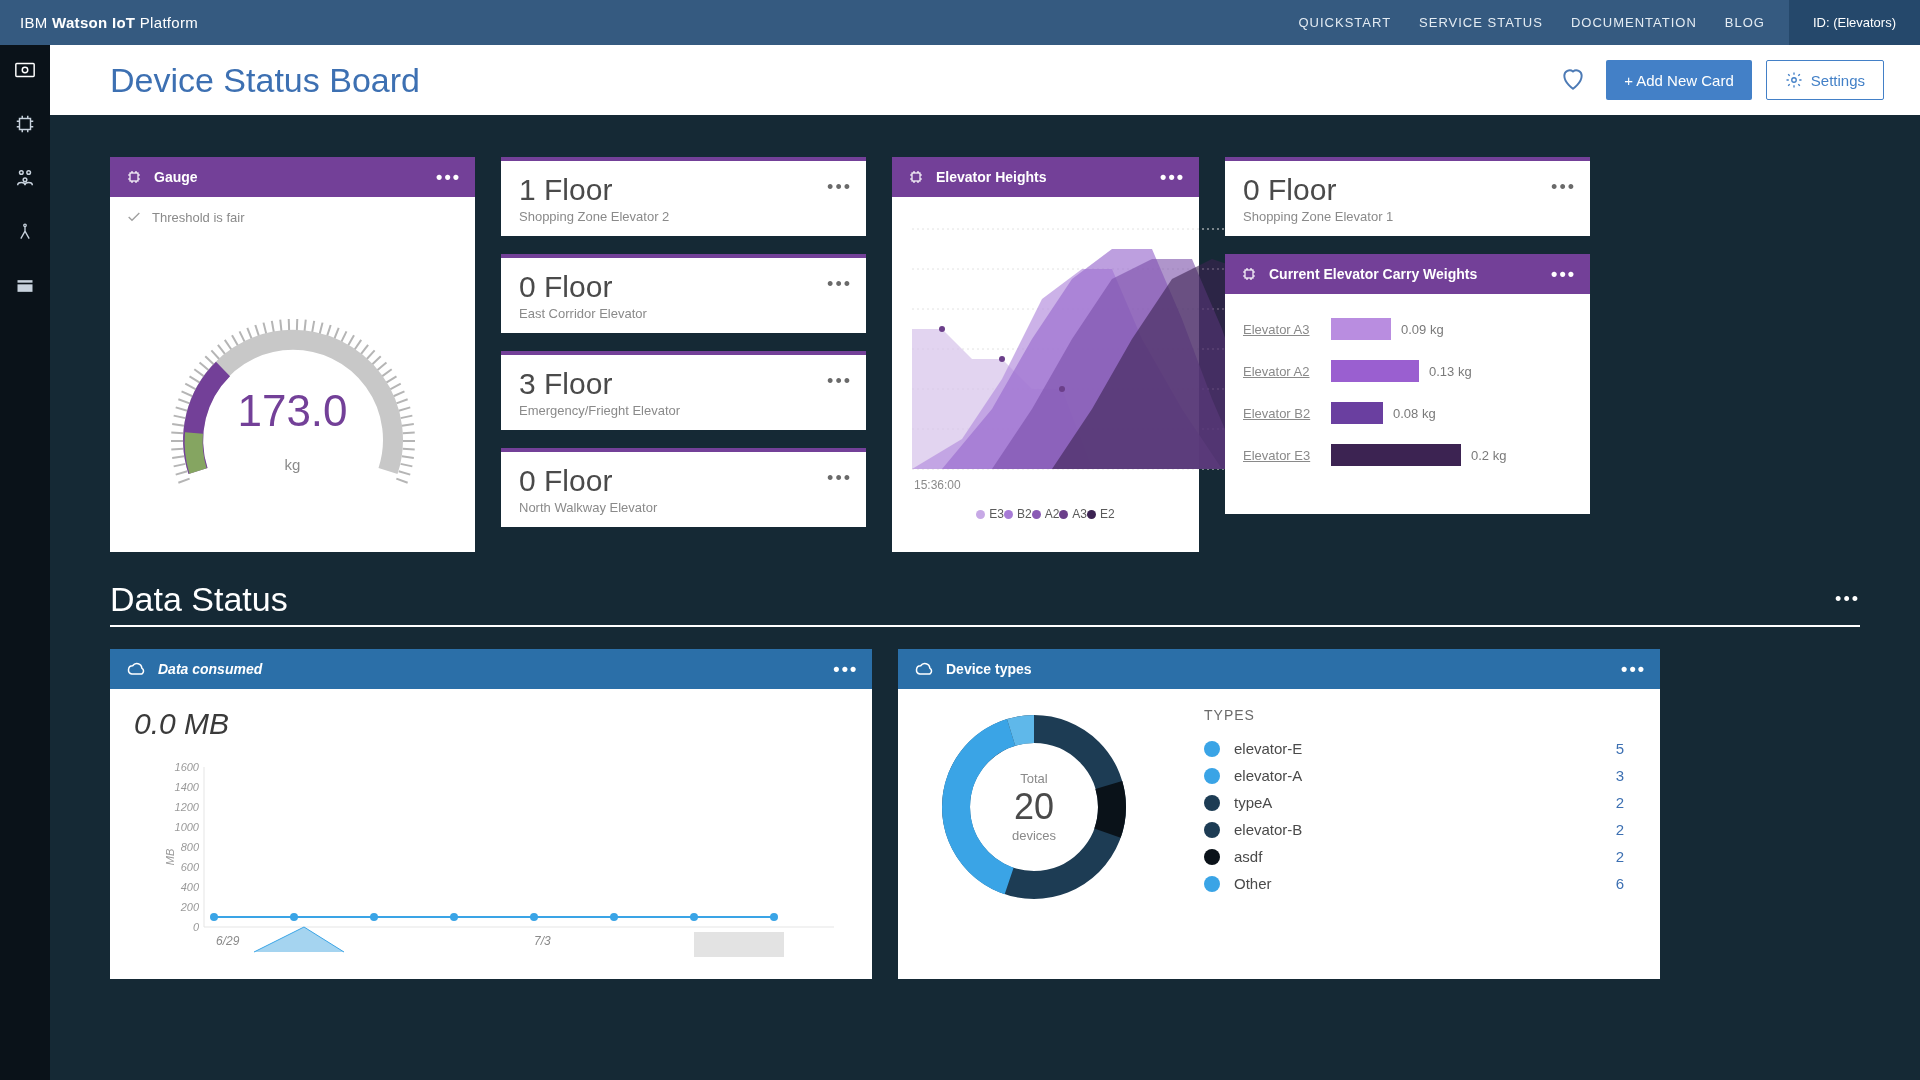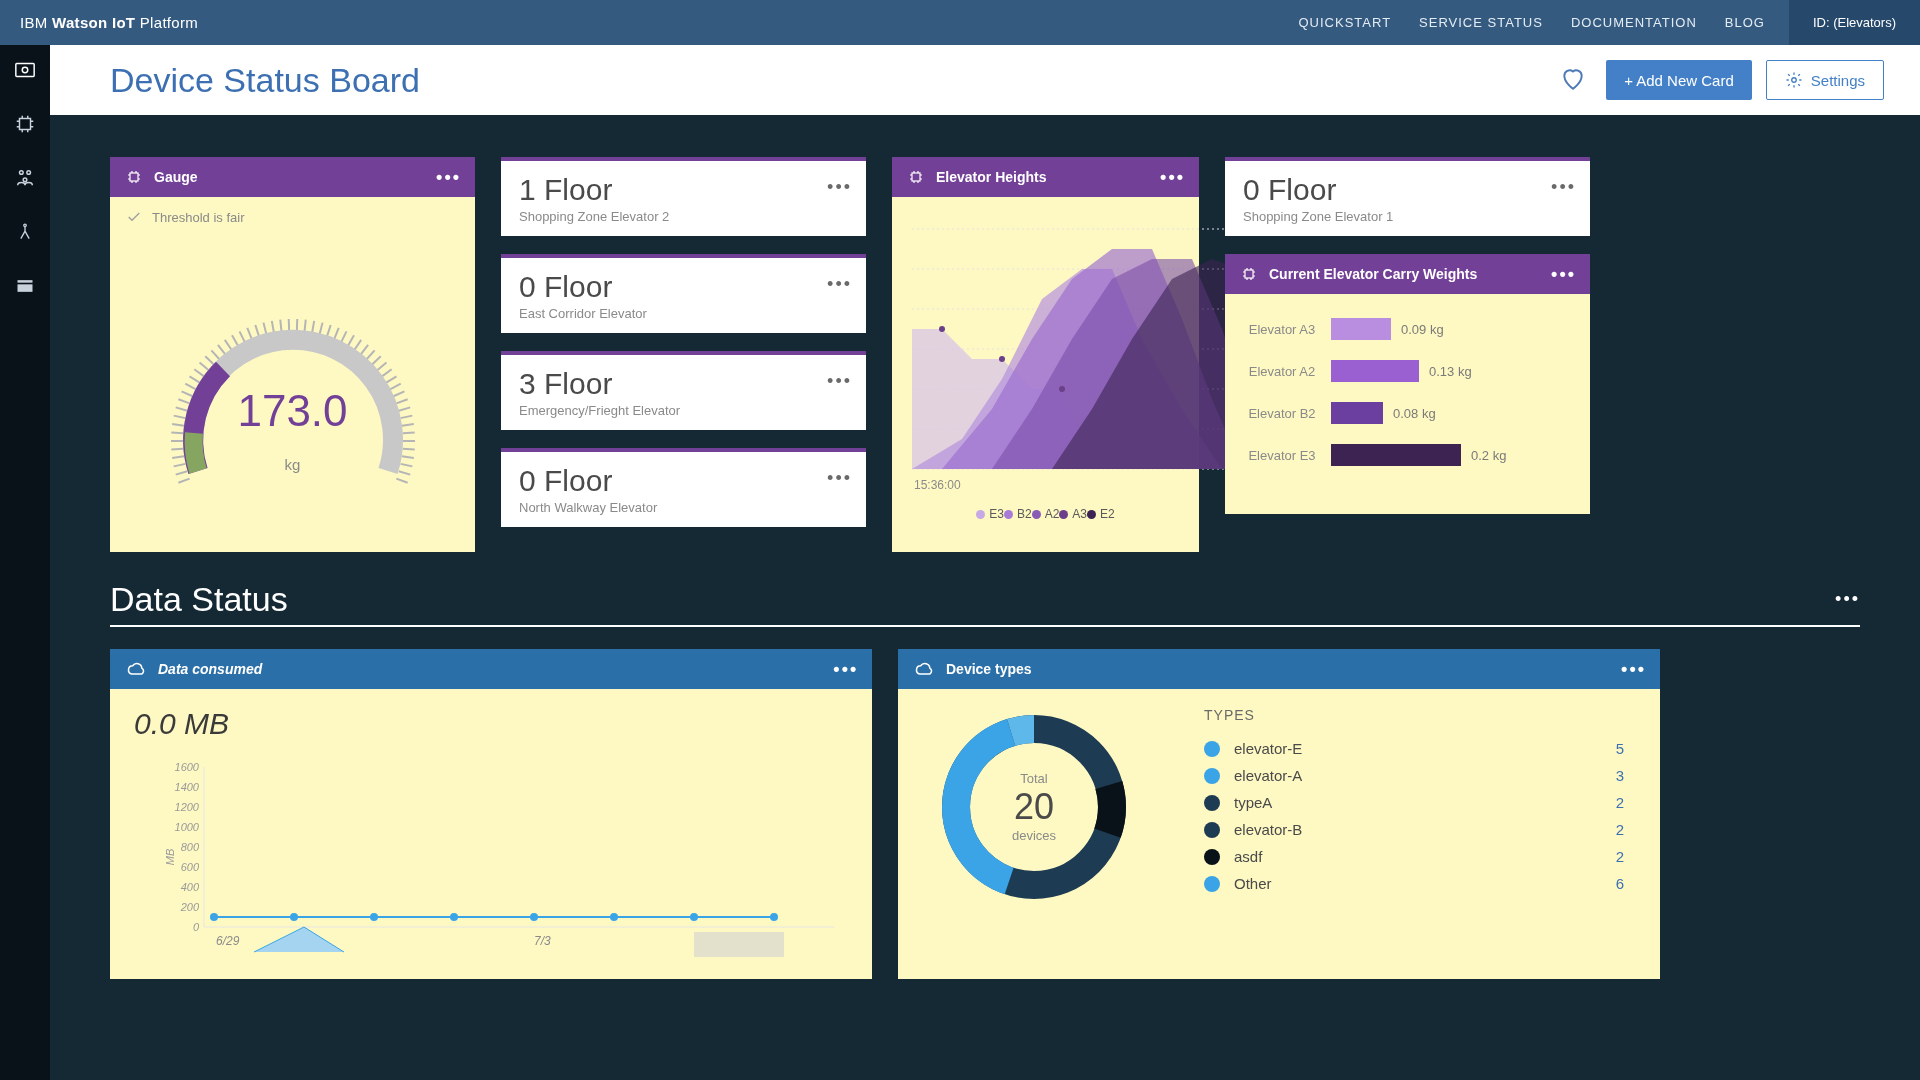--- a/index.html
+++ b/index.html
@@ -24,21 +24,21 @@
 .pagehead .spacer { flex: 1; }
 .icon-btn { background: none; border: none; cursor: pointer; padding: 6px; color: #4c7ab5; }
 .btn { height: 40px; padding: 0 18px; border-radius: 2px; font-size: 15px; cursor: pointer; display: inline-flex; align-items: center; gap: 8px; }
 .btn-primary { background: #4380c7; color: #fff; border: none; }
 .btn-outline { background: #fff; border: 1px solid #4380c7; color: #4380c7; }
 .pagehead .btn { margin-left: 14px; }
 
 .board { padding: 42px 60px 30px 60px; }
 .row1 { display: flex; gap: 26px; align-items: flex-start; }
 .col { display: flex; flex-direction: column; gap: 18px; }
-.card { background: #fef9c3; position: relative; }
+.card { background: #ffffff; position: relative; }
 .card-hd { height: 40px; display: flex; align-items: center; padding: 0 16px; color: #fff; font-size: 14px; font-weight: 600; }
 .card-hd.purple { background: #734098; }
 .card-hd.blue { background: #2b6fa8; }
 .card-hd .hd-icon { margin-right: 12px; display: inline-flex; }
 .card-menu { position: absolute; top: 10px; right: 14px; color: inherit; cursor: pointer; font-size: 18px; letter-spacing: 2px; }
 
 .gauge-card { width: 365px; height: 395px; }
 .gauge-status { display: flex; align-items: center; gap: 10px; padding: 12px 16px; color: #8a8a8a; font-size: 13px; }
 .gauge-wrap { display: flex; flex-direction: column; align-items: center; justify-content: center; height: 300px; }
 .gauge-svg { width: 270px; height: 225px; }
@@ -53,21 +53,21 @@
 
 .heights-card { width: 307px; height: 395px; }
 .heights-body { padding: 12px 10px 8px 10px; }
 .heights-legend { display: flex; justify-content: center; font-size: 12px; color: #5a5a5a; margin-top: 4px; }
 .leg-dot { width: 9px; height: 9px; border-radius: 50%; display: inline-block; margin-right: 4px; vertical-align: middle; }
 
 .col4 { width: 365px; }
 .weights-card { height: 260px; }
 .weights-body { padding: 24px 18px 12px 18px; display: flex; flex-direction: column; gap: 20px; }
 .weight-row { display: flex; align-items: center; gap: 10px; font-size: 13px; color: #8a8a8a; }
-.weight-label { width: 78px; text-align: center; }
+.weight-label { width: 78px; text-align: left; text-decoration: underline; }
 .weight-bar { height: 22px; }
 .weight-val { color: #7a7a7a; }
 
 .section-hd { display: flex; align-items: center; margin: 28px 0 6px 0; }
 .section-hd h2 { font-size: 34px; font-weight: 300; color: #fff; }
 .section-hd .sec-menu { margin-left: auto; color: #fff; cursor: pointer; font-size: 18px; letter-spacing: 2px; }
 .divider { height: 2px; background: #fff; margin-bottom: 22px; }
 
 .row2 { display: flex; gap: 26px; }
 .data-card { width: 762px; font-style: italic; }

